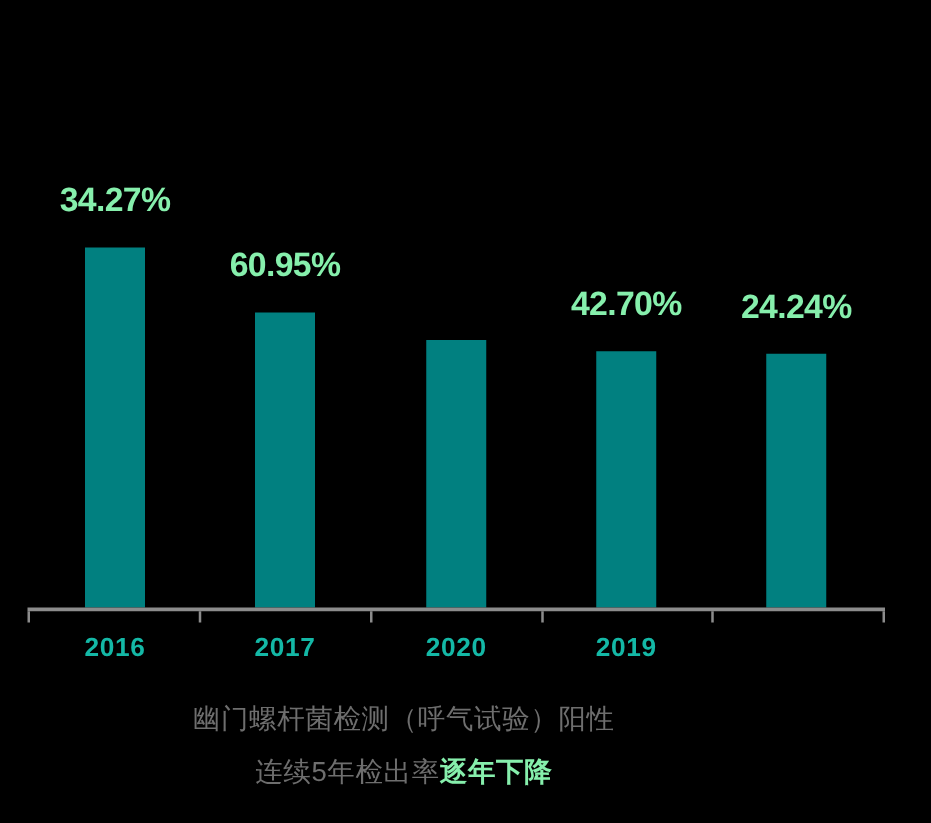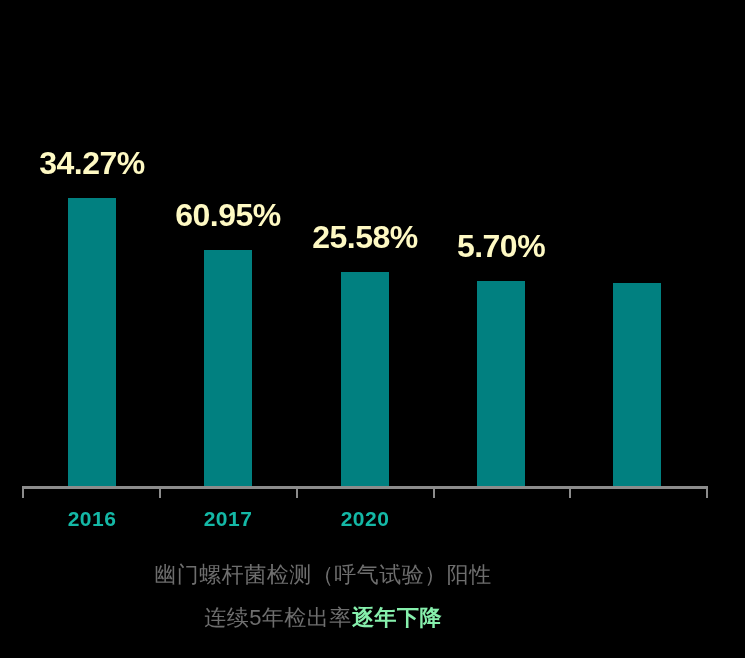--- a/index.html
+++ b/index.html
@@ -30,22 +30,22 @@
   .bar {
     position: absolute;
     width: 48px;
     background: #018080;
   }
 
   .value-label {
     position: absolute;
     width: 160px;
     text-align: center;
-    color: #fef9c3;
-    font-size: 32px;
+    color: #86efac;
+    font-size: 27px;
     font-weight: bold;
     letter-spacing: -0.5px;
     line-height: 1;
     white-space: nowrap;
   }
 
   
   #axis-line {
     position: absolute;
     left: 22px;
@@ -104,34 +104,35 @@
   <div id="plot">
 
     <div class="bar" style="left:68px; top:198px; height:288px;"></div>
     <div class="bar" style="left:204px; top:250px; height:236px;"></div>
     <div class="bar" style="left:341px; top:272px; height:214px;"></div>
     <div class="bar" style="left:477px; top:281px; height:205px;"></div>
     <div class="bar" style="left:613px; top:283px; height:203px;"></div>
 
     <div class="value-label" style="left:12px; top:147px;">34.27%</div>
     <div class="value-label" style="left:148px; top:199px;">60.95%</div>
-    <div class="value-label" style="left:285px; top:221px;">25.58%</div>
-    <div class="value-label" style="left:421px; top:230px;">5.70%</div>
+    <div class="value-label" style="left:421px; top:230px;">42.70%</div>
+    <div class="value-label" style="left:557px; top:232px;">24.24%</div>
 
     <div id="axis-line"></div>
     <div class="axis-tick" style="left:22px;"></div>
     <div class="axis-tick" style="left:159px;"></div>
     <div class="axis-tick" style="left:296px;"></div>
     <div class="axis-tick" style="left:433px;"></div>
     <div class="axis-tick" style="left:569px;"></div>
     <div class="axis-tick" style="left:706px;"></div>
 
     <div class="year-label" style="left:32px;">2016</div>
     <div class="year-label" style="left:168px;">2017</div>
     <div class="year-label" style="left:305px;">2020</div>
+    <div class="year-label" style="left:441px;">2019</div>
 
   </div>
 
   <div id="caption">
     <div class="caption-line" id="caption-line1">幽门螺杆菌检测（呼气试验）阳性</div>
     <div class="caption-line" id="caption-line2"><span>连续5年检出率</span><span class="caption-hl">逐年下降</span></div>
   </div>
 
 </div>
 

